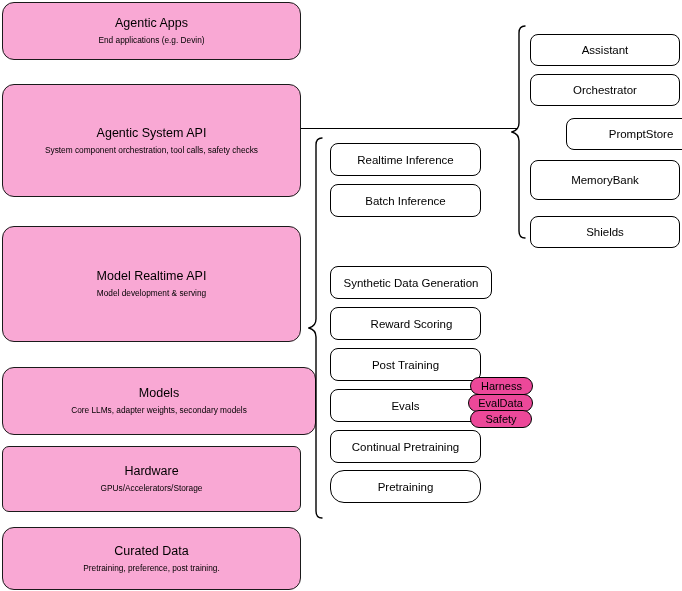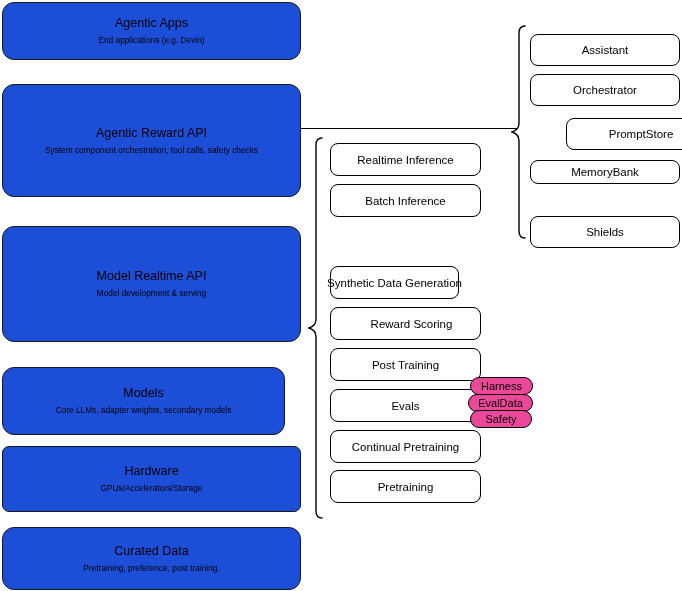--- a/index.html
+++ b/index.html
@@ -16,21 +16,21 @@
     width: 682px;
     height: 591px;
     overflow: hidden;
     background: #ffffff;
   }
   .stack-box {
     position: absolute;
     box-sizing: border-box;
     border: 1.2px solid #1a1a1a;
     border-radius: 12px;
-    background: #1d4ed8;
+    background: #f9a8d4;
     display: flex;
     flex-direction: column;
     align-items: center;
     justify-content: center;
     text-align: center;
   }
   .stack-title {
     font-size: 12.5px;
     line-height: 15px;
     color: #000;
@@ -86,30 +86,30 @@
 <body>
 
 <div id="canvas">
 
   <div class="stack-box" style="left:2px; top:2px; width:299px; height:58px;">
     <div class="stack-title">Agentic Apps</div>
     <div class="stack-sub">End applications (e.g. Devin)</div>
   </div>
 
   <div class="stack-box" style="left:2px; top:84px; width:299px; height:113px;">
-    <div class="stack-title">Agentic Reward API</div>
+    <div class="stack-title">Agentic System API</div>
     <div class="stack-sub">System component orchestration, tool calls, safety checks</div>
   </div>
 
   <div class="stack-box" style="left:2px; top:226px; width:299px; height:116px;">
     <div class="stack-title">Model Realtime API</div>
     <div class="stack-sub">Model development &amp; serving</div>
   </div>
 
-  <div class="stack-box" style="left:2px; top:367px; width:283px; height:68px;text-align:right;">
+  <div class="stack-box" style="left:2px; top:367px; width:314px; height:68px;text-align:right;">
     <div class="stack-title">Models</div>
     <div class="stack-sub">Core LLMs, adapter weights, secondary models</div>
   </div>
 
   <div class="stack-box" style="left:2px; top:446px; width:299px; height:66px;border-radius:7px;">
     <div class="stack-title">Hardware</div>
     <div class="stack-sub">GPUs/Accelerators/Storage</div>
   </div>
 
   <div class="stack-box" style="left:2px; top:527px; width:299px; height:63px;">
@@ -124,36 +124,36 @@
       <path d="M 14 2 Q 8 2 8 9 L 8 183 Q 8 190 1 192 Q 8 194 8 201 L 8 375 Q 8 382 14 382" fill="none" stroke="#000" stroke-width="1.4" stroke-linecap="round"></path>
     </svg>
   </div>
 
   <div class="pill-box" style="left:330px; top:143px; width:151px; height:33px;">
     <span>Realtime Inference</span>
   </div>
   <div class="pill-box" style="left:330px; top:184px; width:151px; height:33px;">
     <span>Batch Inference</span>
   </div>
-  <div class="pill-box" style="left:330px; top:266px; width:129px; height:33px;">
+  <div class="pill-box" style="left:330px; top:266px; width:162px; height:33px;">
     <span>Synthetic Data Generation</span>
   </div>
   <div class="pill-box" style="left:330px; top:307px; width:151px; height:33px;padding-left:12px;">
     <span>Reward Scoring</span>
   </div>
   <div class="pill-box" style="left:330px; top:348px; width:151px; height:33px;">
     <span>Post Training</span>
   </div>
   <div class="pill-box" style="left:330px; top:389px; width:151px; height:33px;">
     <span>Evals</span>
   </div>
   <div class="pill-box" style="left:330px; top:430px; width:151px; height:33px;">
     <span>Continual Pretraining</span>
   </div>
-  <div class="pill-box" style="left:330px; top:470px; width:151px; height:33px;">
+  <div class="pill-box" style="left:330px; top:470px; width:151px; height:33px;border-radius:14px;">
     <span>Pretraining</span>
   </div>
 
   <div class="mini-pill" style="left:470px; top:377px; width:63px; height:18px;">
     <span>Harness</span>
   </div>
   <div class="mini-pill" style="left:468px; top:394px; width:65px; height:18px;">
     <span>EvalData</span>
   </div>
   <div class="mini-pill" style="left:470px; top:410px; width:62px; height:18px;">
@@ -168,20 +168,20 @@
 
   <div class="pill-box" style="left:530px; top:34px; width:150px; height:32px;">
     <span>Assistant</span>
   </div>
   <div class="pill-box" style="left:530px; top:74px; width:150px; height:32px;">
     <span>Orchestrator</span>
   </div>
   <div class="pill-box" style="left:530px; top:118px; width:150px; height:32px;margin-left:36px;">
     <span>PromptStore</span>
   </div>
-  <div class="pill-box" style="left:530px; top:160px; width:150px; height:24px;">
+  <div class="pill-box" style="left:530px; top:160px; width:150px; height:40px;">
     <span>MemoryBank</span>
   </div>
   <div class="pill-box" style="left:530px; top:216px; width:150px; height:32px;">
     <span>Shields</span>
   </div>
 
 </div>
 
 </body></html>

